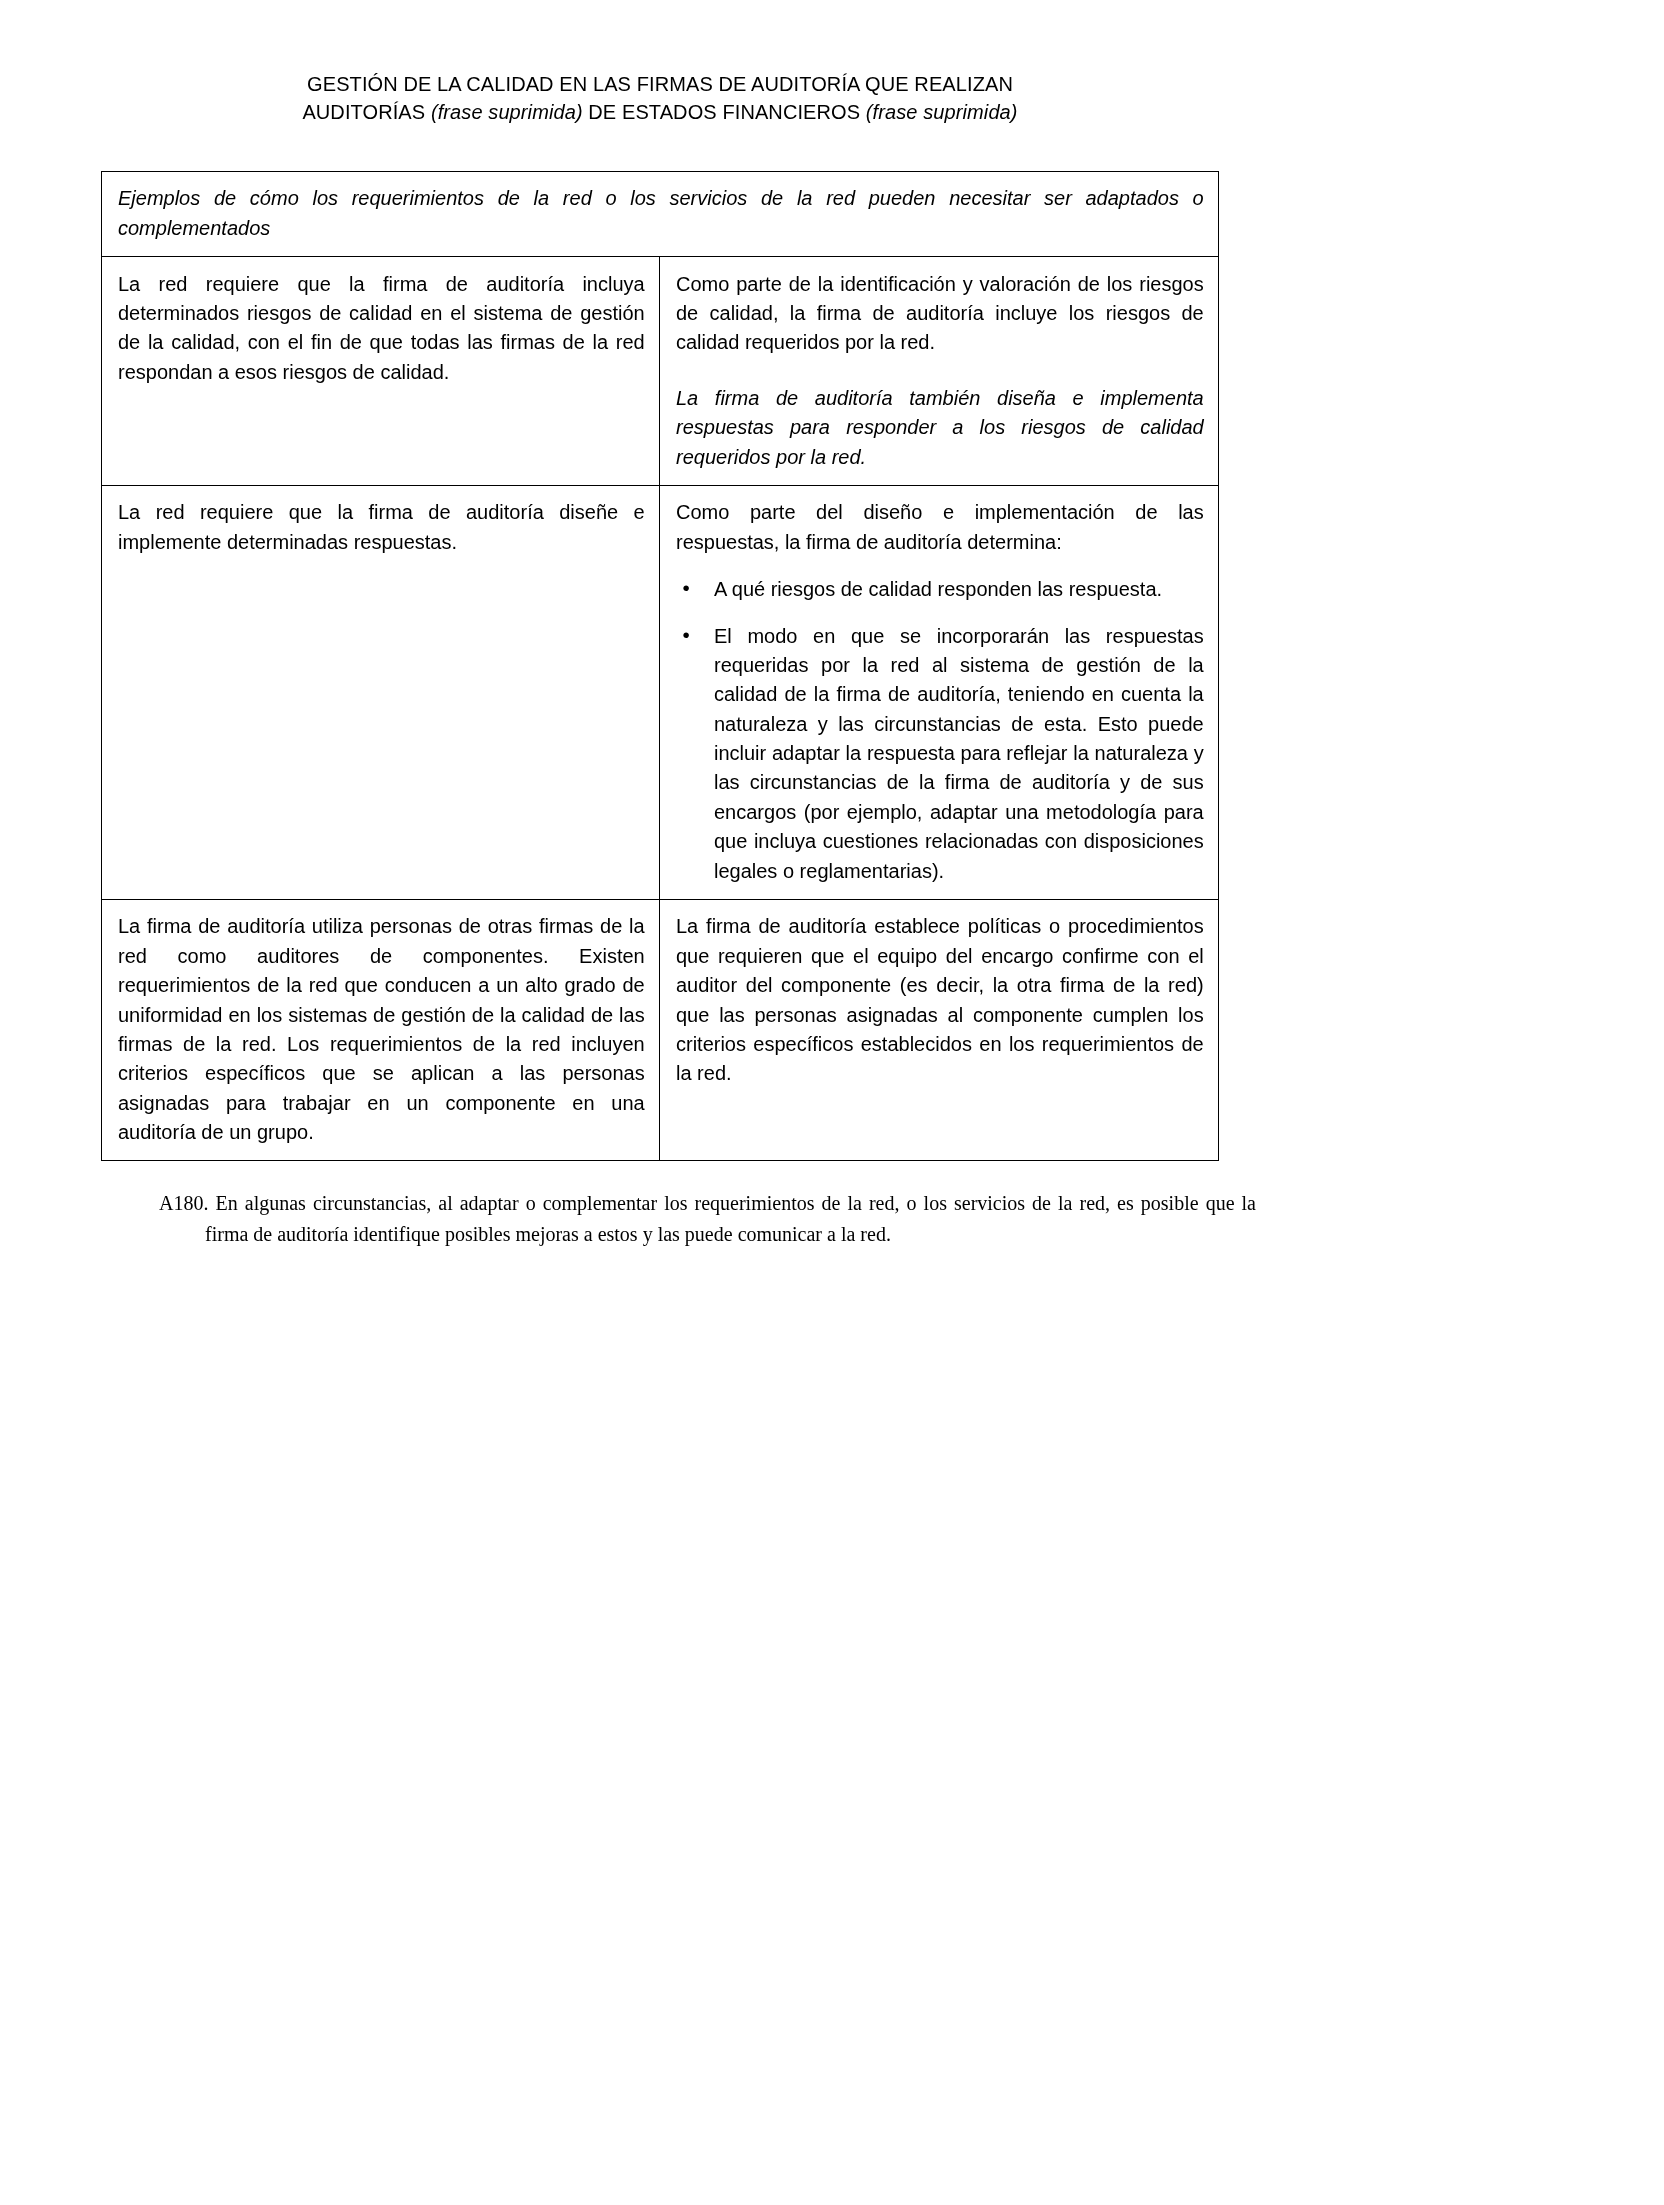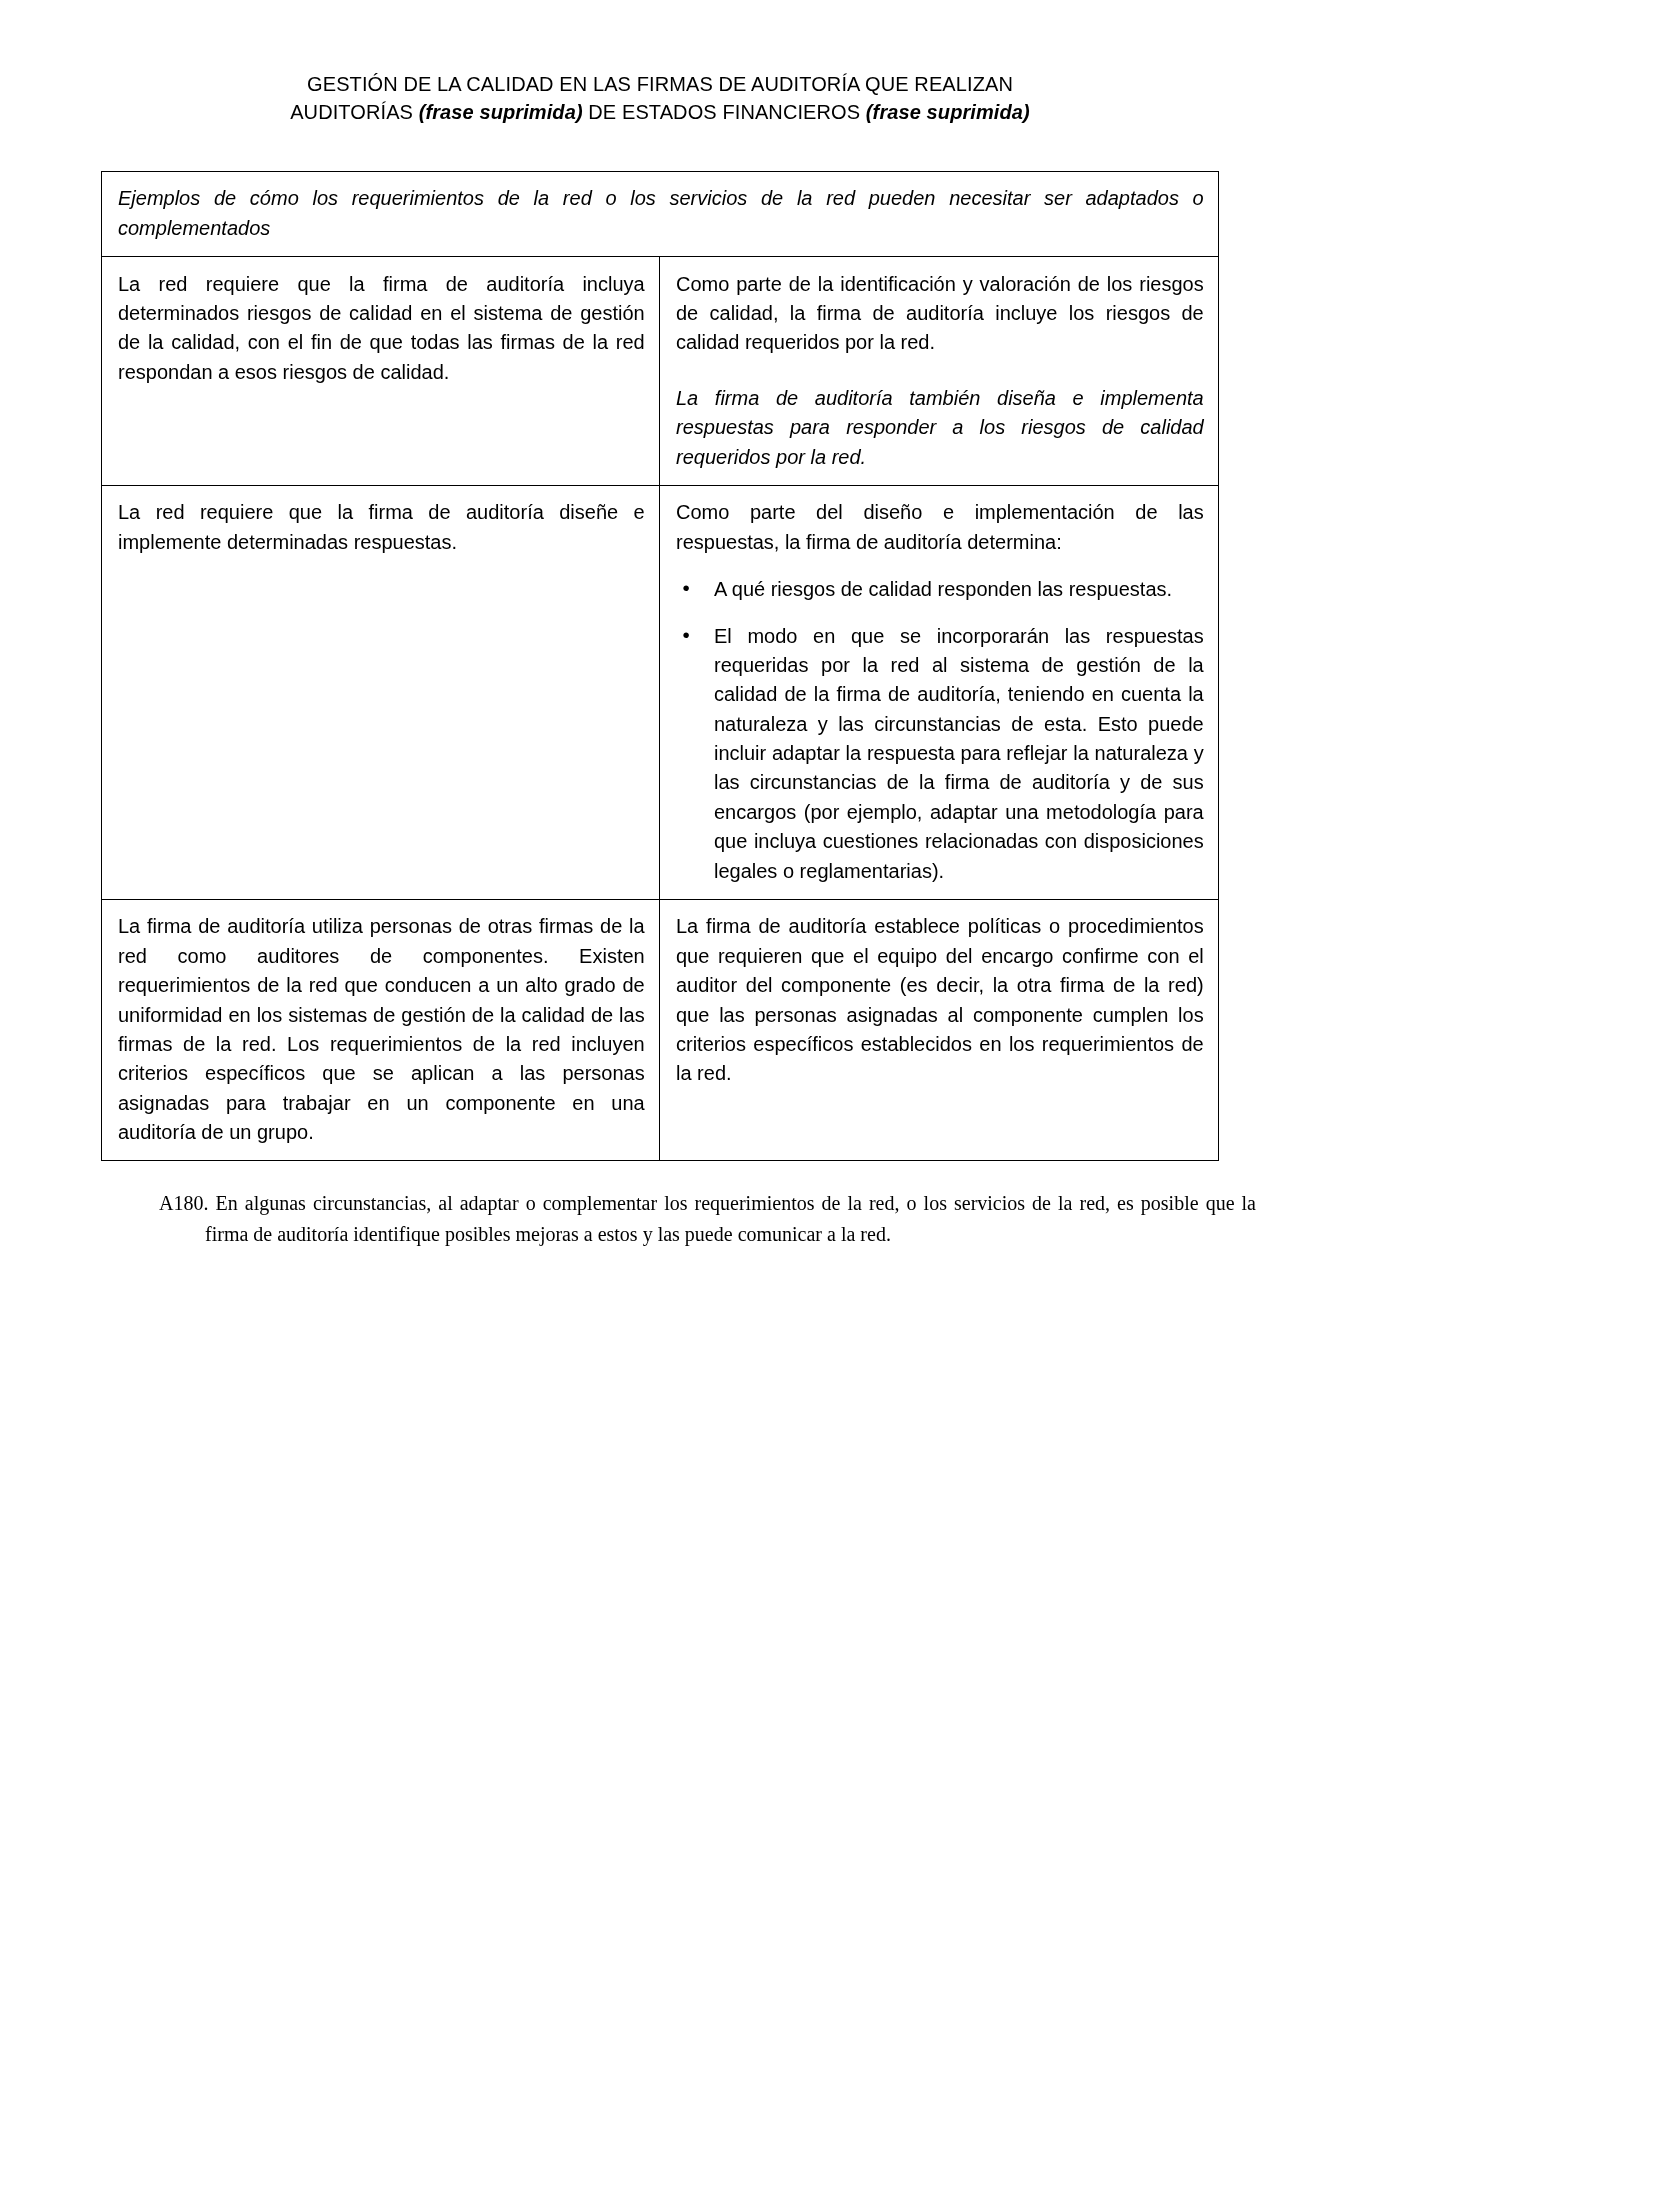--- a/index.html
+++ b/index.html
@@ -21,21 +21,20 @@
     text-align: center;
     font-size: 20px;
     line-height: 1.42;
     letter-spacing: 0.1px;
   }
   .header .line {
     white-space: nowrap;
   }
   .header .it {
     font-style: italic;
-    font-weight: bold;
   }
   table.doc-table {
     border-collapse: collapse;
     margin: 44px auto 0 auto;
     width: 1118px;
     table-layout: fixed;
   }
   table.doc-table td {
     border: 1.3px solid #000000;
     vertical-align: top;
@@ -125,21 +124,21 @@
         </td>
       </tr>
 
       <tr>
         <td class="col-left">La red requiere que la firma de auditoría diseñe e implemente determinadas respuestas.</td>
         <td class="col-right">
           <p>Como parte del diseño e implementación de las respuestas, la firma de auditoría determina:</p>
           <ul class="bullets">
             <li>
               <span class="bullet-dot">•</span>
-              <span>A qué riesgos de calidad responden las respuestas.</span>
+              <span>A qué riesgos de calidad responden las respuesta.</span>
             </li>
             <li>
               <span class="bullet-dot">•</span>
               <span>El modo en que se incorporarán las respuestas requeridas por la red al sistema de gestión de la calidad de la firma de auditoría, teniendo en cuenta la naturaleza y las circunstancias de esta. Esto puede incluir adaptar la respuesta para reflejar la naturaleza y las circunstancias de la firma de auditoría y de sus encargos (por ejemplo, adaptar una metodología para que incluya cuestiones relacionadas con disposiciones legales o reglamentarias).</span>
             </li>
           </ul>
         </td>
       </tr>
 
       <tr>

